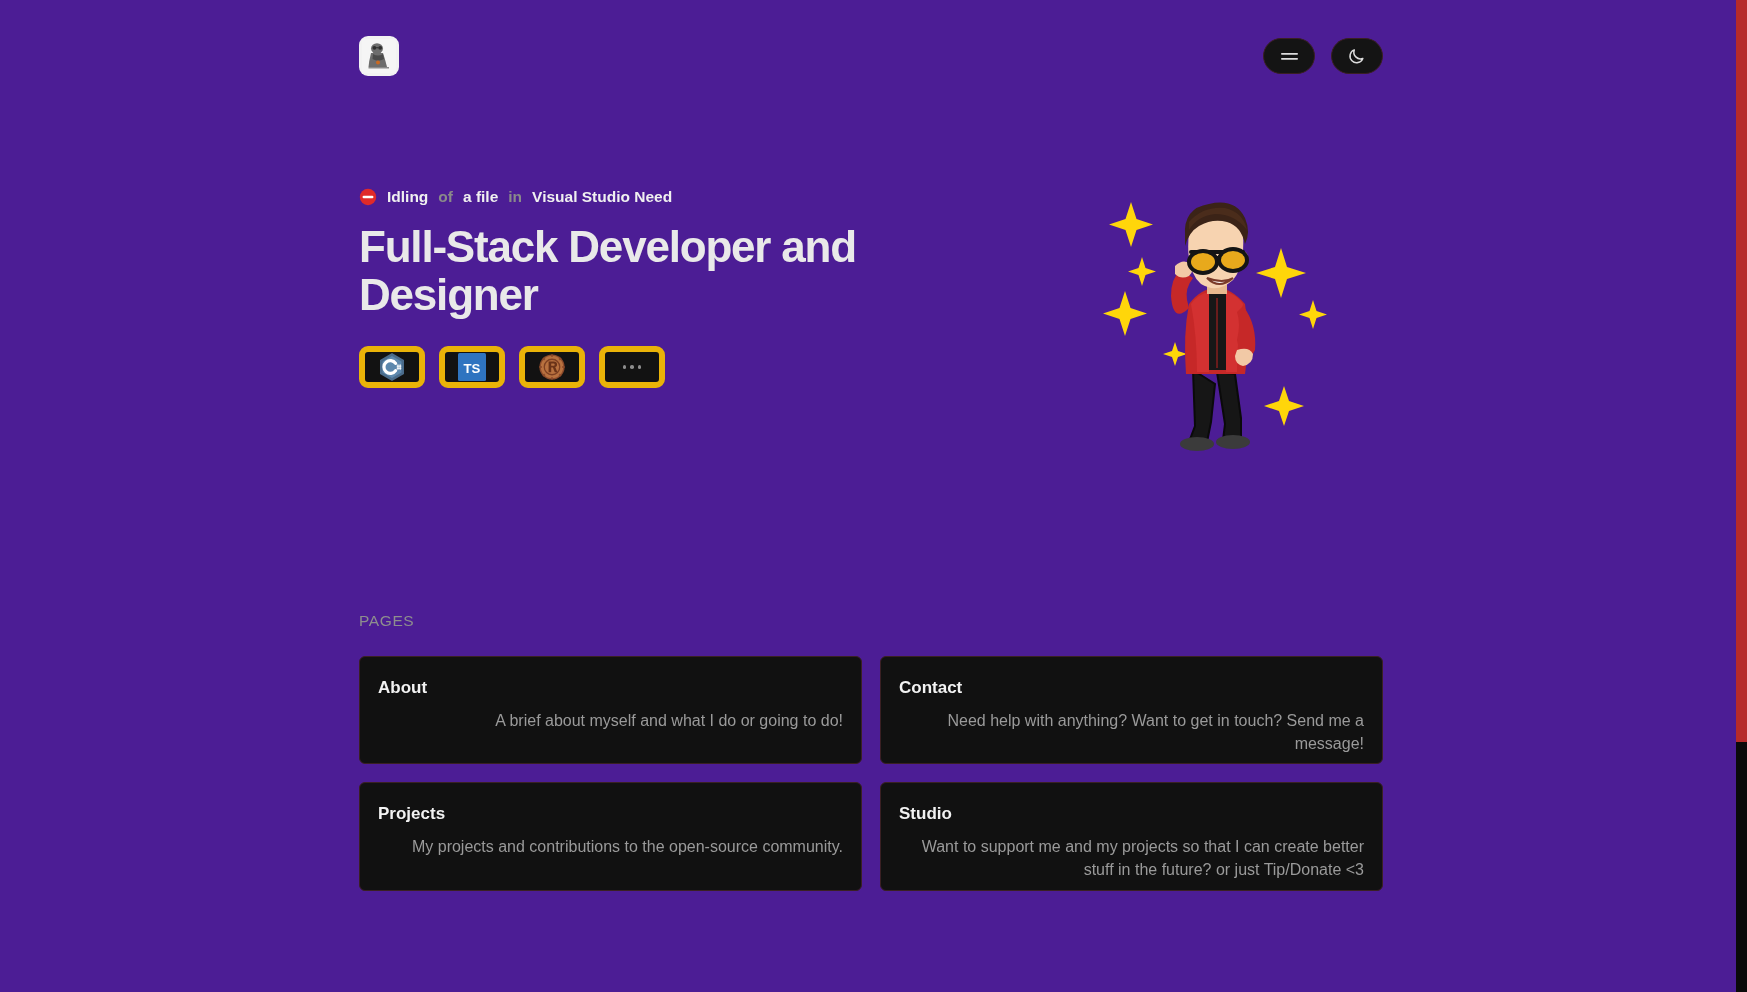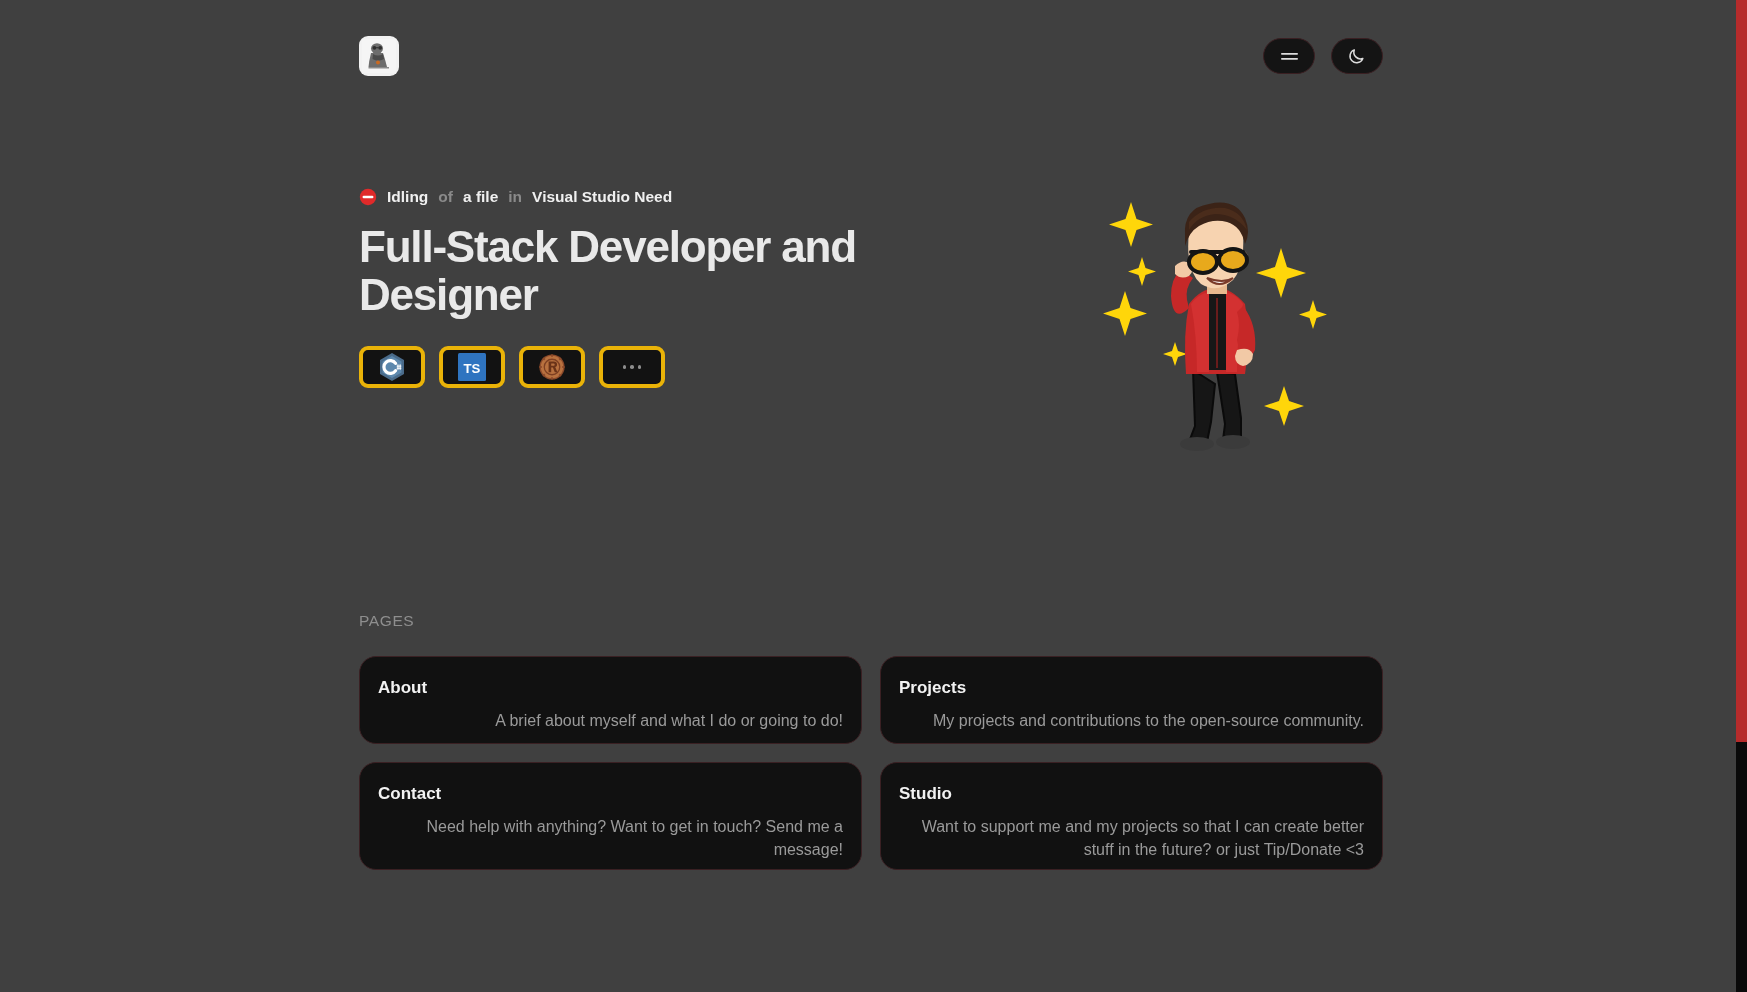--- a/index.html
+++ b/index.html
@@ -5,21 +5,21 @@
   * { margin:0; padding:0; box-sizing:border-box; }
   html, body {
     width:1747px; height:992px;
     background:#0a0a0a;
     font-family:"Liberation Sans", sans-serif;
     overflow:hidden;
   }
   .page {
     position:relative;
     width:1747px; height:992px;
-    background:#404040;
+    background:#4c1d95;
     overflow:hidden;
   }
 
   
   .scrollbar-track {
     position:absolute; top:0; right:0;
     width:11px; height:992px;
     background:#0a0a0a;
   }
   .scrollbar-thumb {
@@ -83,21 +83,21 @@
     font-weight:700;
     color:#e9e9e9;
     letter-spacing:-1.2px;
     max-width:640px;
   }
   .tech-row { display:flex; gap:14px; margin-top:26px; }
   .tech-chip {
     width:66px; height:42px;
     border-radius:9px;
     background:#121212;
-    border:4px solid #eab308;
+    border:6px solid #eab308;
     display:flex; align-items:center; justify-content:center;
     cursor:pointer;
   }
   .tech-chip svg { display:block; }
   .dots { display:flex; gap:4px; }
   .dots i {
     width:3.5px; height:3.5px; border-radius:50%;
     background:#8d8d8d; display:block;
   }
 
@@ -118,21 +118,21 @@
     margin-bottom:26px;
   }
   .card-grid {
     display:grid;
     grid-template-columns:1fr 1fr;
     gap:18px;
   }
   .card {
     background:#111111;
     border:1px solid #3a2023;
-    border-radius:17px;
+    border-radius:6px;
     padding:21px 18px 8px 18px;
     min-height:88px;
     cursor:pointer;
   }
   .card-title {
     font-size:17px; font-weight:700; color:#f2f2f2;
     margin-bottom:12px;
   }
   .card-desc {
     font-size:16px; color:#9a9a9a; line-height:1.42;text-align:right;
@@ -311,27 +311,27 @@
     <div class="section">
       <div class="section-label">PAGES</div>
       <div class="card-grid">
 
         <div class="card">
           <div class="card-title">About</div>
           <div class="card-desc">A brief about myself and what I do or going to do!</div>
         </div>
 
         <div class="card">
+          <div class="card-title">Contact</div>
+          <div class="card-desc">Need help with anything? Want to get in touch? Send me a message!</div>
+        </div>
+
+        <div class="card">
           <div class="card-title">Projects</div>
           <div class="card-desc">My projects and contributions to the open-source community.</div>
-        </div>
-
-        <div class="card">
-          <div class="card-title">Contact</div>
-          <div class="card-desc">Need help with anything? Want to get in touch? Send me a message!</div>
         </div>
 
         <div class="card">
           <div class="card-title">Studio</div>
           <div class="card-desc">Want to support me and my projects so that I can create better stuff in the future? or just Tip/Donate &lt;3</div>
         </div>
       </div>
     </div>
 
 

